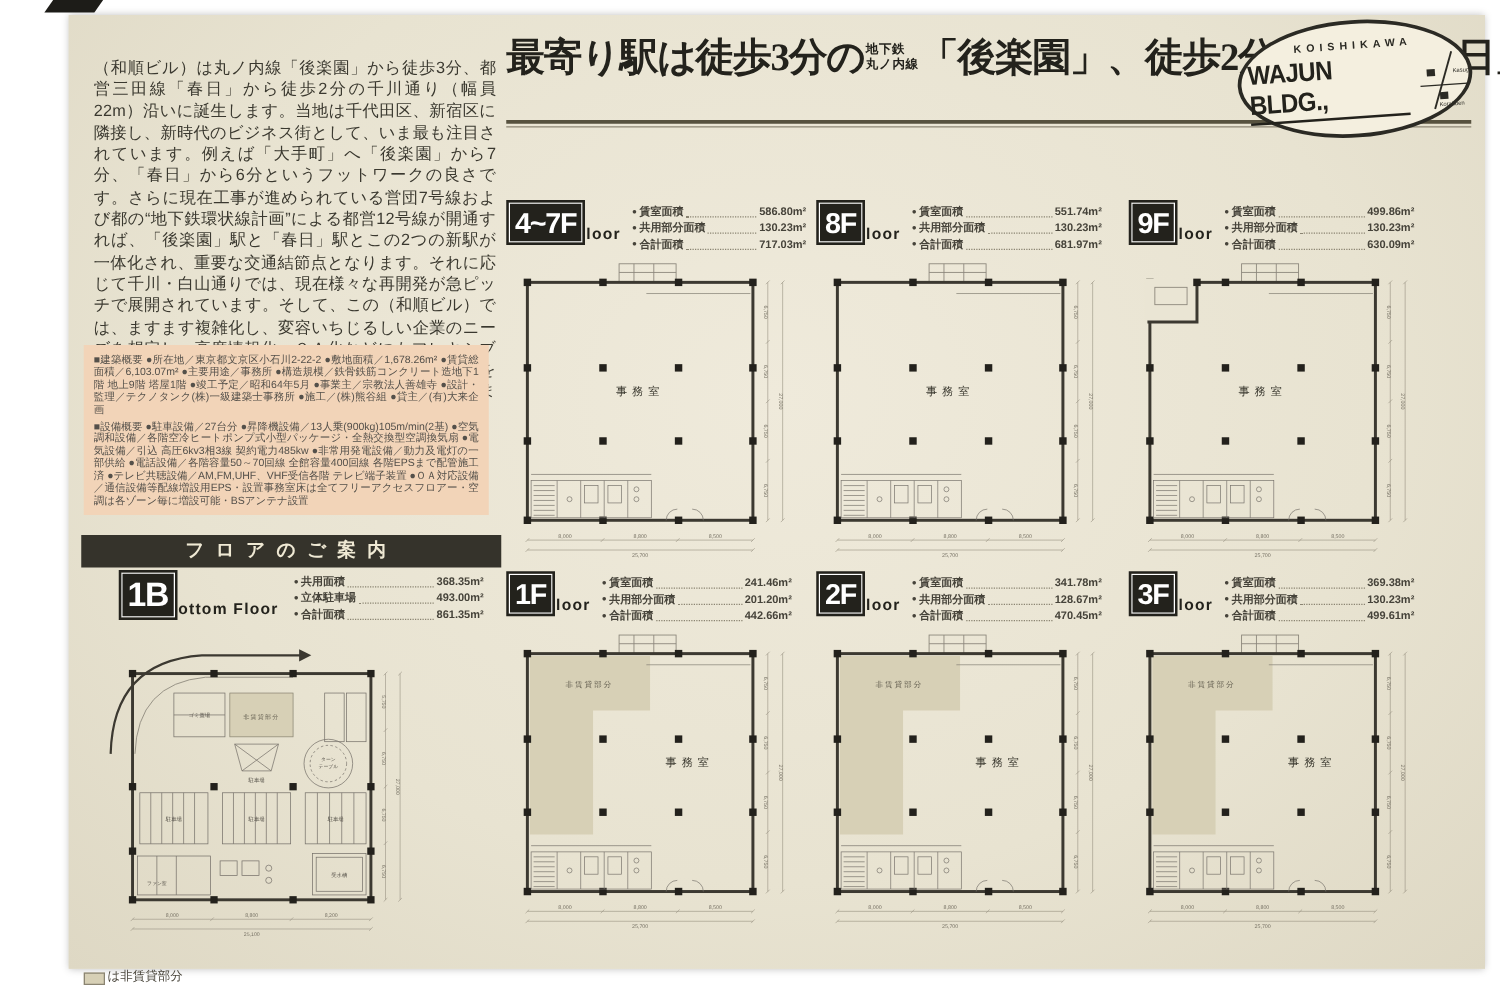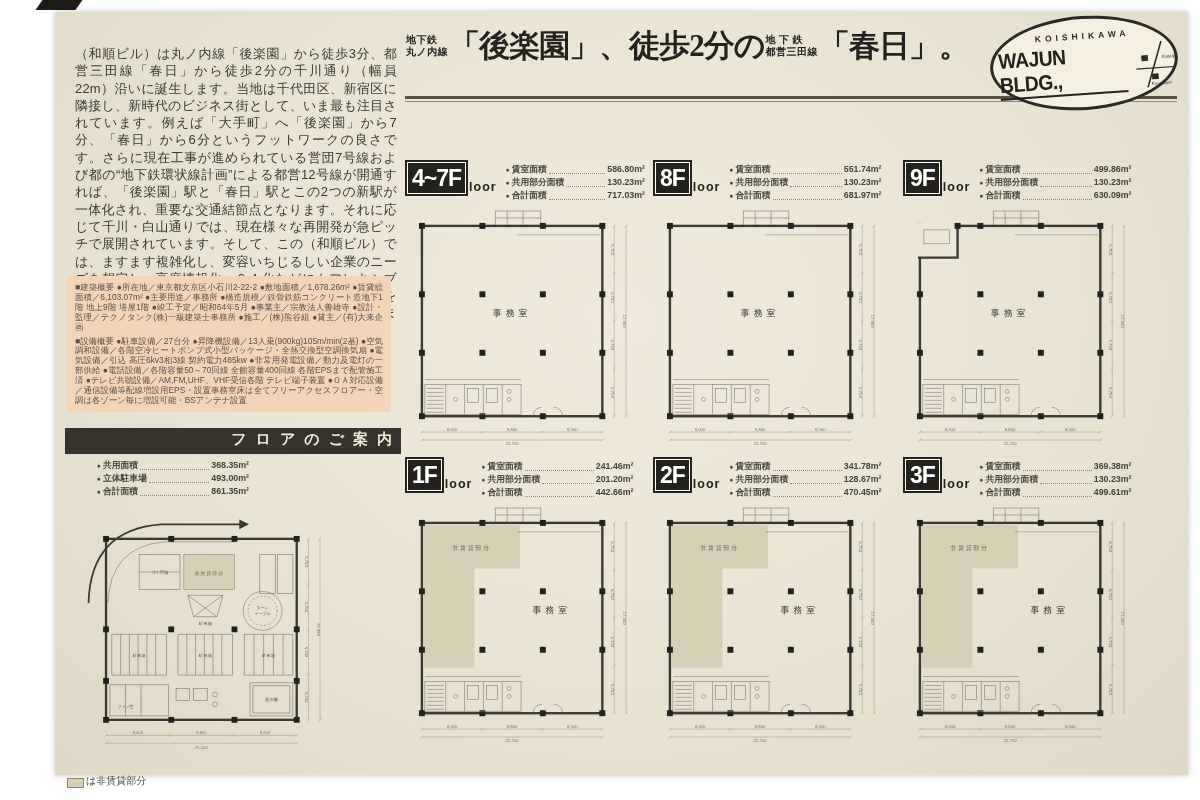--- a/index.html
+++ b/index.html
@@ -11,21 +11,21 @@
   .artifact-wedge{position:absolute;left:-16px;top:-12px;width:40px;height:10px;
     background:#1d1c18;transform:skewX(-35deg);}
   
   .intro{position:absolute;left:20px;top:20px;width:322px;font-size:13px;
     line-height:17.3px;color:#3a382f;text-align:justify;letter-spacing:.2px;}
   .overview-box{position:absolute;left:12px;top:264px;width:324px;height:136px;
     background:#f2d4b8;padding:7px 8px;box-sizing:border-box;color:#54504a;}
   .overview-box p{margin:0 0 4px 0;font-size:8.4px;line-height:9.9px;text-align:justify;}
   .floor-guide-bar{position:absolute;left:10px;top:416px;width:336px;height:26px;
     background:#35332b;color:#efe9d4;font-size:15px;font-weight:bold;
-    letter-spacing:9px;text-align:right;line-height:26px;font-family:Liberation Mono, monospace;}
+    letter-spacing:9px;text-align:center;line-height:26px;}
   
   .headline{position:absolute;left:350px;top:13px;display:flex;align-items:center;
     font-family:"Liberation Serif","DejaVu Serif",serif;font-weight:bold;color:#23221c;white-space:nowrap;}
   .h-big{font-size:31px;letter-spacing:-1px;}
   .h-stack{display:flex;flex-direction:column;justify-content:center;font-size:10px;
     line-height:12px;margin:4px 1px;letter-spacing:.5px;}
   .rule{position:absolute;left:350px;top:84px;width:772px;height:2px;
     border-top:3px solid #57523f;border-bottom:1px solid #8d8776;}
   .subhead{position:absolute;left:655px;top:92px;width:380px;text-align:center;
     font-size:19px;font-weight:bold;color:#2b2a24;letter-spacing:.5px;}
@@ -71,20 +71,21 @@
   <p class="intro">（和順ビル）は丸ノ内線「後楽園」から徒歩3分、都営三田線「春日」から徒歩2分の千川通り（幅員22m）沿いに誕生します。当地は千代田区、新宿区に隣接し、新時代のビジネス街として、いま最も注目されています。例えば「大手町」へ「後楽園」から7分、「春日」から6分というフットワークの良さです。さらに現在工事が進められている営団7号線および都の“地下鉄環状線計画”による都営12号線が開通すれば、「後楽園」駅と「春日」駅とこの2つの新駅が一体化され、重要な交通結節点となります。それに応じて千川・白山通りでは、現在様々な再開発が急ピッチで展開されています。そして、この（和順ビル）では、ますます複雑化し、変容いちじるしい企業のニーズを想定し、高度情報化、ＯＡ化などにもフレキシブルに応えられる「シャフト構造」「二重床構造」等を採用したインテリジェント対応ビルとなっています。</p>
 
   <div class="overview-box">
     <p>■建築概要 ●所在地／東京都文京区小石川2-22-2 ●敷地面積／1,678.26m² ●賃貸総面積／6,103.07m² ●主要用途／事務所 ●構造規模／鉄骨鉄筋コンクリート造地下1階 地上9階 塔屋1階 ●竣工予定／昭和64年5月 ●事業主／宗教法人善雄寺 ●設計・監理／テクノタンク(株)一級建築士事務所 ●施工／(株)熊谷組 ●貸主／(有)大来企画</p>
     <p>■設備概要 ●駐車設備／27台分 ●昇降機設備／13人乗(900kg)105m/min(2基) ●空気調和設備／各階空冷ヒートポンプ式小型パッケージ・全熱交換型空調換気扇 ●電気設備／引込 高圧6kv3相3線 契約電力485kw ●非常用発電設備／動力及電灯の一部供給 ●電話設備／各階容量50～70回線 全館容量400回線 各階EPSまで配管施工済 ●テレビ共聴設備／AM,FM,UHF、VHF受信各階 テレビ端子装置 ●ＯＡ対応設備／通信設備等配線増設用EPS・設置事務室床は全てフリーアクセスフロアー・空調は各ゾーン毎に増設可能・BSアンテナ設置</p>
   </div>
 
   <div class="floor-guide-bar">フロアのご案内</div>
 
   <div class="headline">
+    <span class="h-big">最寄り駅は徒歩3分の</span>
     <span class="h-stack">
       <span>地下鉄</span>
       <span>丸ノ内線</span>
     </span>
     <span class="h-big">「後楽園」、徒歩2分の</span>
     <span class="h-stack">
       <span>地 下 鉄</span>
       <span>都営三田線</span>
     </span>
     <span class="h-big">「春日」。</span>
@@ -749,20 +750,24 @@
               <text text-anchor="middle" x="40.33333333333333" y="227.5">8,000</text>
               <text text-anchor="middle" x="101" y="227.5">8,800</text>
               <text text-anchor="middle" x="161.66666666666666" y="227.5">8,500</text>
               <text text-anchor="middle" x="101" y="242.5">25,700</text>
             </g>
           </svg></div>
       </div>
     </div>
 
   <div class="b-head">
+    <span class="badge-wrap">
+      <span class="badge">1B</span>
+      <span class="suffix">ottom Floor</span>
+    </span>
     <span class="stats" id="b-stats">
         <div class="stat-row">
           <span class="stat-lbl">共用面積</span>
           <span class="stat-leader"></span>
           <span class="stat-val">368.35m²</span>
         </div>
         <div class="stat-row">
           <span class="stat-lbl">立体駐車場</span>
           <span class="stat-leader"></span>
           <span class="stat-val">493.00m²</span>

